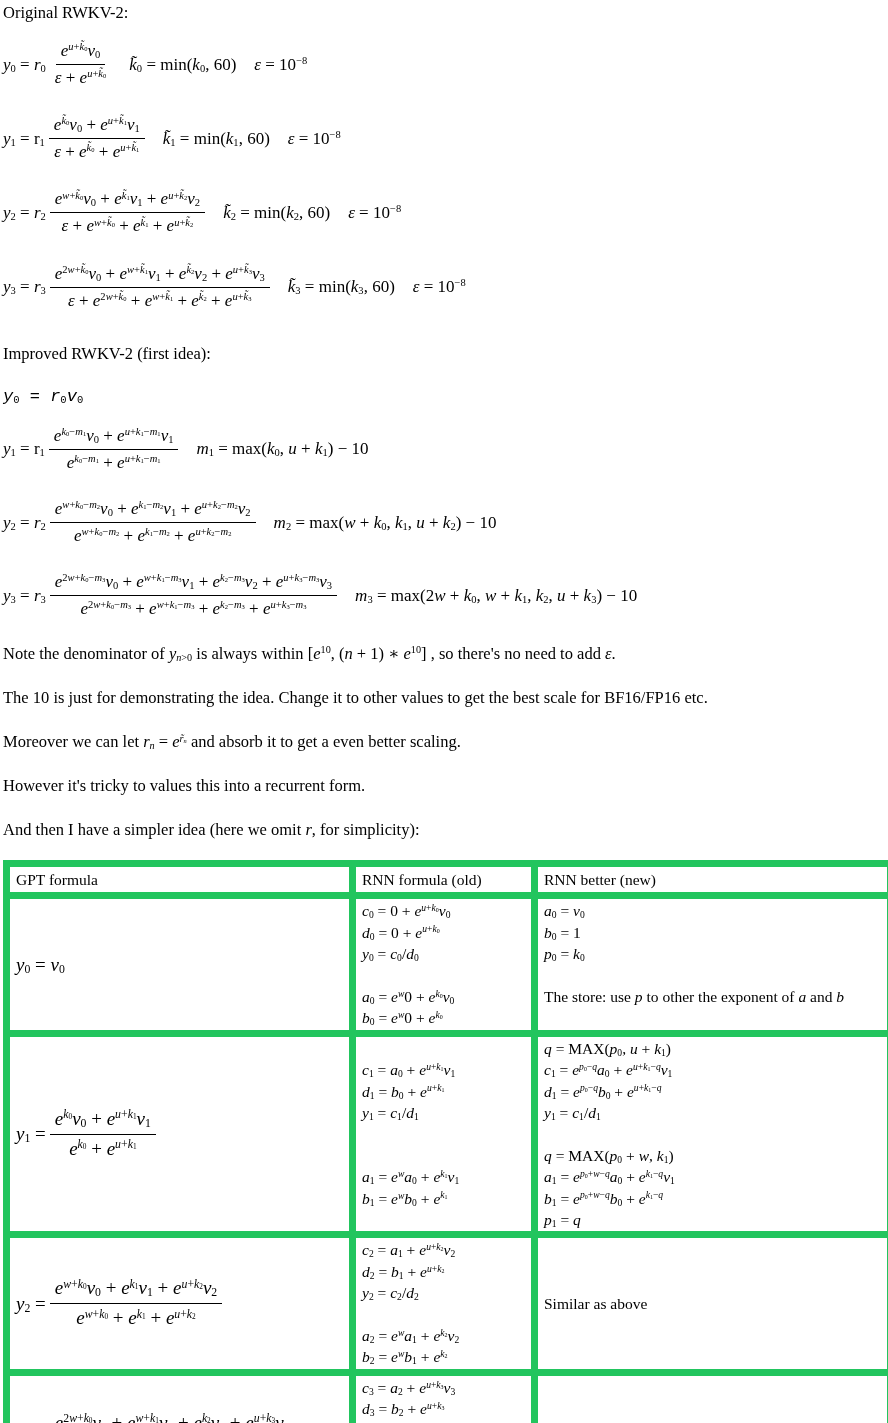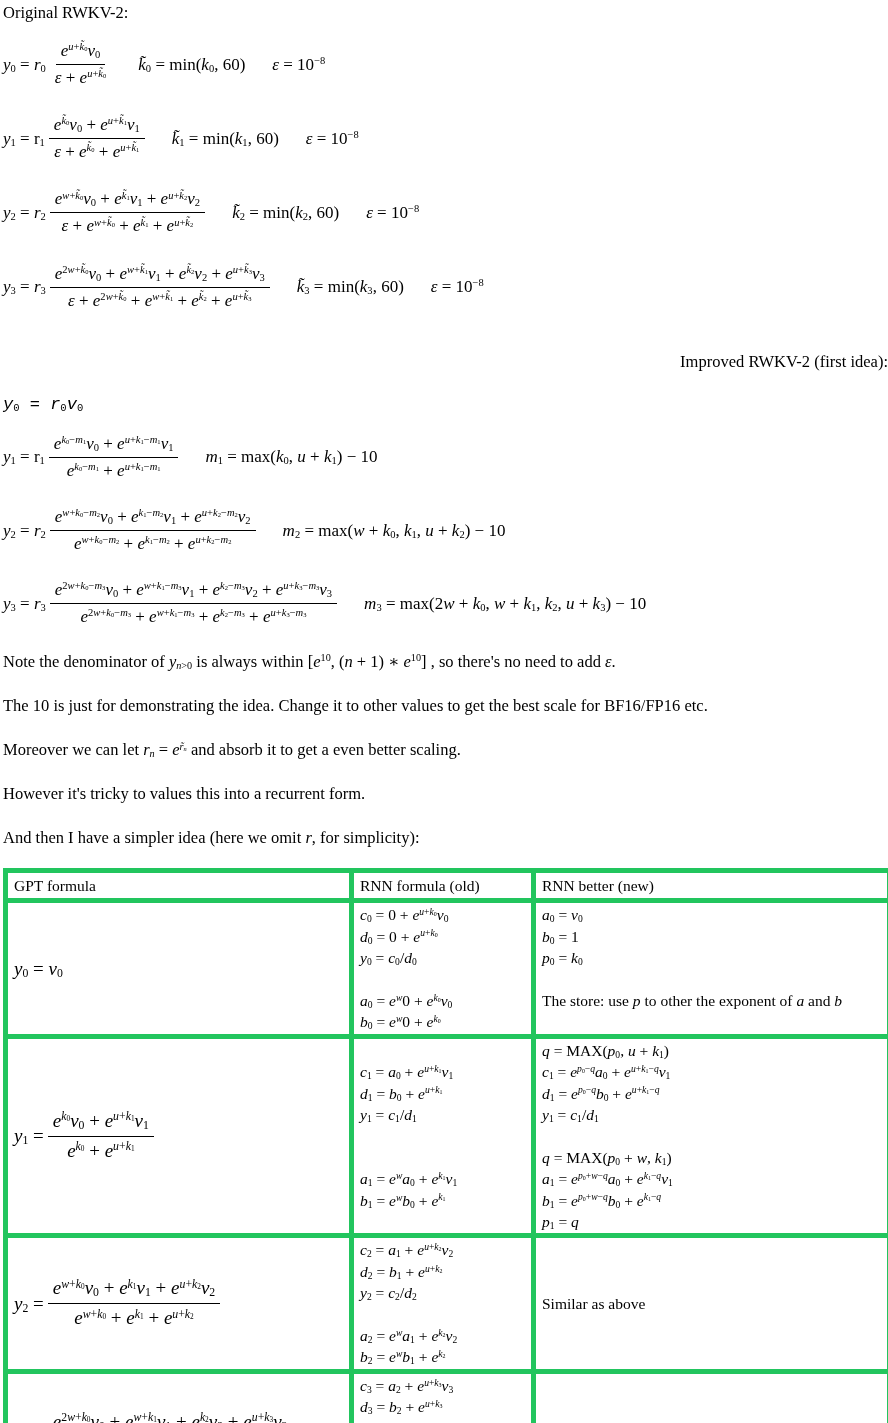--- a/index.html
+++ b/index.html
@@ -14,39 +14,39 @@
   .heading { margin: 0; line-height: 20px; }
   .para { margin: 23px 0 0 0; line-height: 21px; }
 
   
   .mi { font-style: italic; }
   sup, sub { line-height: 0; }
   sup { font-size: 0.62em; vertical-align: 0.55em; }
   sub { font-size: 0.62em; vertical-align: -0.18em; }
 
   .eq { display: flex; align-items: center; font-size: 17px; }
-  .eq .eq-side { margin-left: 27px; }
+  .eq .eq-side { margin-left: 18px; }
   .frac { display: inline-flex; flex-direction: column; align-items: center; margin-left: 4px; text-align: center; }
   .frac .num { padding: 0 5px 2px 5px; border-bottom: 1px solid #000; line-height: 1.3; }
   .frac .den { padding: 2px 5px 0 5px; line-height: 1.3; }
 
   .gap-a { margin-top: 17px; }
   .gap-b { margin-top: 25px; }
-  .gap-c { margin-top: 40px; text-align: right; }
+  .gap-c { margin-top: 32px; }
   .gap-d { margin-top: 23px; font-family: Liberation Mono, monospace; }
   .gap-e { margin-top: 19px; }
   .gap-f { margin-top: 24px; }
 
   
   table.formula {
     border-collapse: collapse; table-layout: fixed;
     width: 884px; margin-top: 20px; font-size: 15.5px;
   }
   table.formula th, table.formula td {
-    border: 5px solid #22c55e;
+    border: 7px solid #22c55e;
     padding: 1px 4px 1px 6px;
     text-align: left; font-weight: normal;
     vertical-align: top; overflow: hidden;
   }
   table.formula th { height: 23px; vertical-align: middle; }
   .vmid { vertical-align: middle !important; }
   .cellmath { display: flex; align-items: center; font-size: 19px; }
   .mline { line-height: 21.4px; white-space: nowrap; }
 </style>
 </head>

